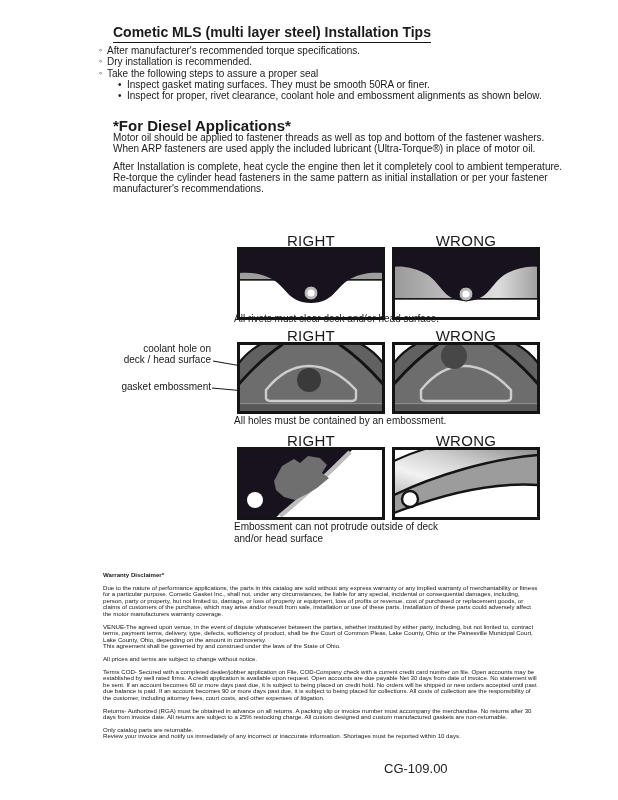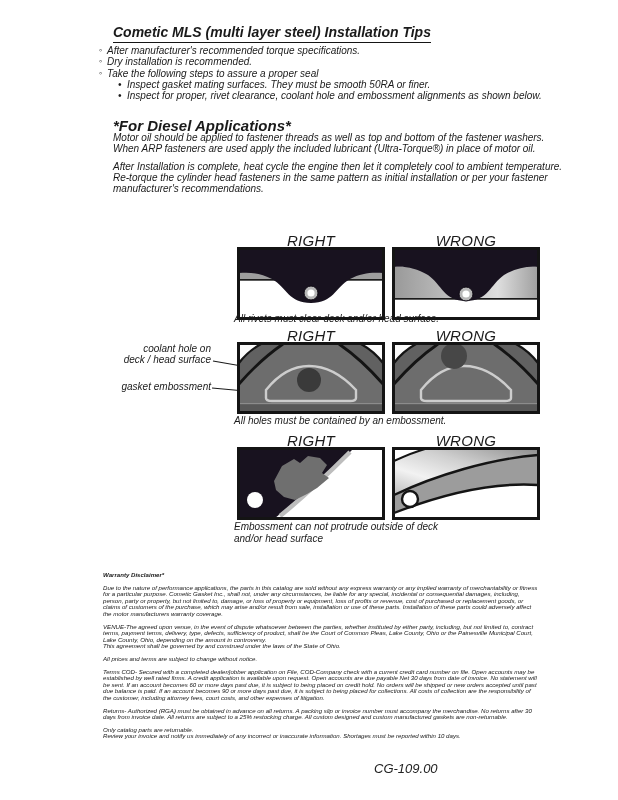--- a/index.html
+++ b/index.html
@@ -1,17 +1,17 @@
 <!DOCTYPE html>
 <html><head>
 <meta charset="utf-8">
 <style>
   html,body{margin:0;padding:0;background:#ffffff;}
   .page{position:relative;width:618px;height:800px;background:#fff;overflow:hidden;
-        font-family:"Liberation Sans",sans-serif;color:#1a1a1a;font-style:italic;}
+        font-family:"Liberation Sans",sans-serif;color:#1a1a1a;}
   .abs{position:absolute;}
   .title{left:113px;top:24px;font-size:14px;font-weight:bold;
          border-bottom:1.6px solid #151515;padding-bottom:2px;display:inline-block;}
   .bullets{left:99px;top:45px;font-size:10px;line-height:11.3px;}
   .brow{display:flex;}
   .m1{width:8px;flex:0 0 8px;font-size:9px;}
   .sub{margin-left:19px;}
   .m2{width:9px;flex:0 0 9px;}
   .h2{left:113px;top:117px;font-size:15px;font-weight:bold;}
   .para{left:113px;width:456px;font-size:10px;line-height:10.8px;}
@@ -25,21 +25,21 @@
   .fb1{top:247px;} .fb2{top:342px;} .fb3{top:447px;}
   .caption{font-size:10px;line-height:11.5px;left:234px;}
   .cap1{top:313px;} .cap2{top:415px;} .cap3{top:521px;}
   .fig2label{left:103px;width:108px;text-align:right;font-size:10px;line-height:10.8px;}
   .coolant{top:344px;} .emboss{top:382px;}
   .leaders{left:0;top:330px;pointer-events:none;}
   .legal{left:103px;top:572px;width:437px;font-size:6.1px;line-height:6.6px;color:#161616;}
   .legal .blk{margin-bottom:6px;}
   .legal .tight{margin-bottom:0;}
   .legal .lh{font-weight:bold;}
-  .docnum{left:374px;top:761px;font-size:13px;color:#222;}
+  .docnum{left:384px;top:761px;font-size:13px;color:#222;}
   svg{display:block;}
 </style>
 </head>
 <body>
 
 <div class="page">
 
   <div class="abs title">Cometic MLS (multi layer steel) Installation Tips</div>
 
   <div class="abs bullets">

